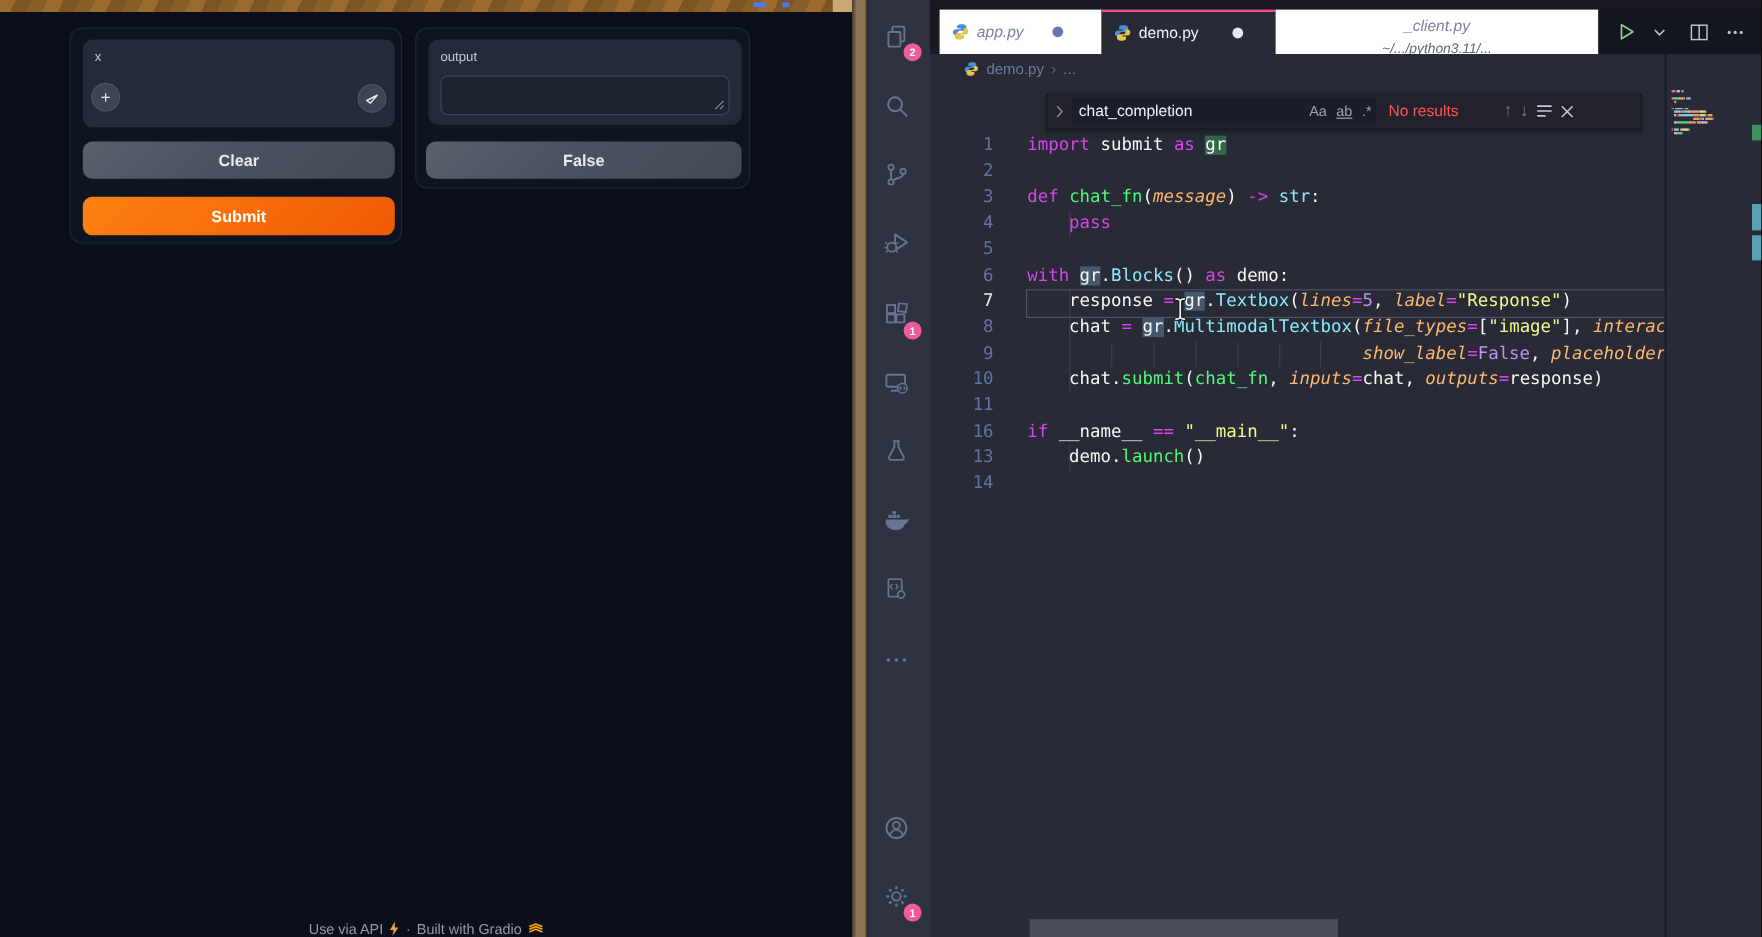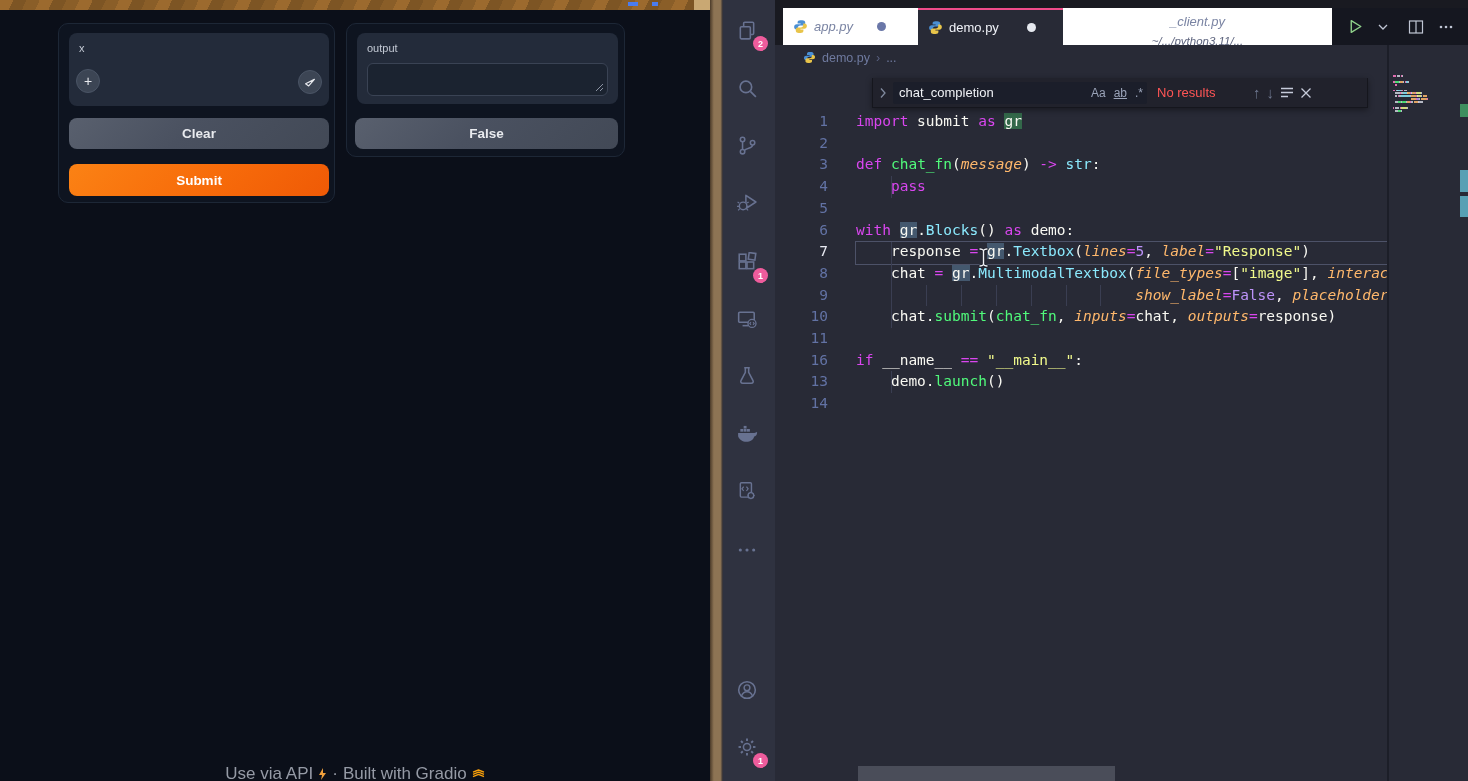--- a/index.html
+++ b/index.html
@@ -11,21 +11,21 @@
   .blue-dash{top:2px;height:4px;background:#4a7cf0;}
   #stripe-end{left:694px;top:0;width:16px;height:10px;background:#c9a873;}
   .group-box{background:#0e1420;border:1px solid #1d2736;border-radius:10px;}
   .block{background:#232b3a;border-radius:8px;}
   .blk-label{font-size:11px;color:#c3c9d4;}
   .circle-btn{width:24px;height:24px;border-radius:50%;background:#3c4554;border:1px solid #4a5465;color:#e8eaee;display:flex;align-items:center;justify-content:center;font-size:14px;cursor:pointer;}
   .gr-btn{border-radius:8px;display:flex;align-items:center;justify-content:center;font-weight:bold;font-size:13.5px;color:#e8eaee;cursor:pointer;}
   .gr-secondary{background:linear-gradient(135deg,#59606e 0%,#4a5160 45%,#424956 100%);}
   .gr-primary{background:linear-gradient(135deg,#fb8214 0%,#f76b0a 55%,#ef5a06 100%);color:#fff;}
   .gr-textarea{background:#1b2330;border:1px solid #3a4354;border-radius:6px;}
-  #gr-footer{left:0;top:766px;width:710px;height:15px;display:flex;align-items:center;justify-content:center;gap:5px;font-size:17px;color:#959aa5;}
+  #gr-footer{left:0;top:766px;width:710px;height:15px;display:flex;align-items:center;justify-content:center;gap:5px;font-size:12px;color:#959aa5;}
   
   #divider{left:710px;top:0;width:13px;height:781px;background:linear-gradient(90deg,#4a3a29 0%,#8d7454 30%,#8d7454 80%,#2a2a33 100%);}
   
   #activity-bar{left:723px;top:0;width:52px;height:781px;background:#2f3240;}
   .act-item{position:absolute;left:13px;width:26px;height:26px;}
   .badge{position:absolute;right:-6px;bottom:-5px;width:15px;height:15px;border-radius:50%;background:#ee5c9c;color:#fff;font-size:9px;font-weight:bold;display:flex;align-items:center;justify-content:center;}
   #tabstrip{left:775px;top:0;width:693px;height:45px;background:#191a21;}
   .tab{position:absolute;top:8px;height:37px;display:flex;align-items:center;gap:6px;padding:0 10px;font-size:13px;overflow:hidden;}
   .tab-inactive{background:#ffffff;color:#7a84a3;font-style:italic;}
   .tab-active{background:#282a36;color:#f0f2f8;border-top:2px solid #ee4c8a;}

